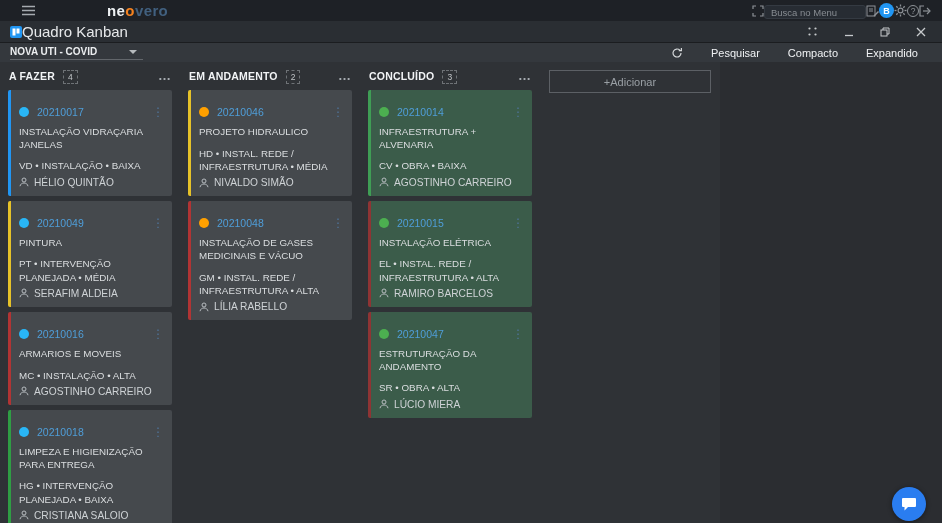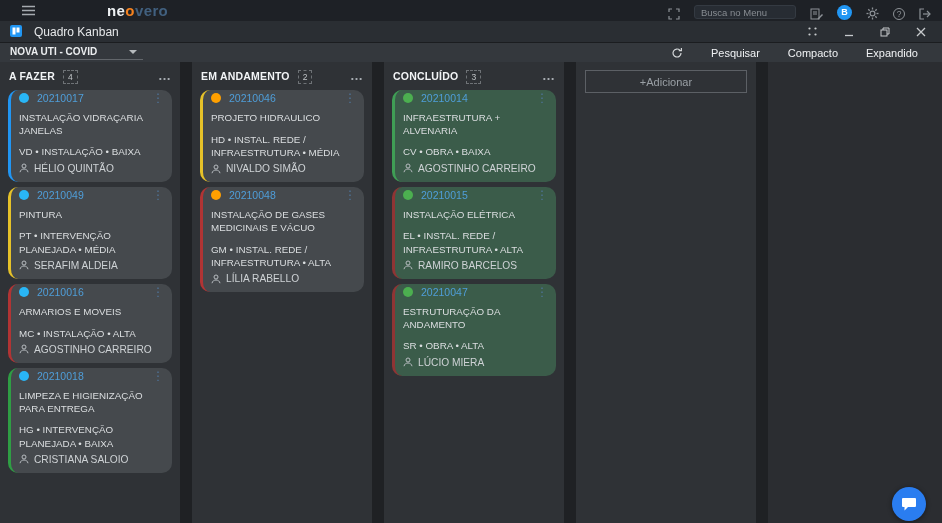--- a/index.html
+++ b/index.html
@@ -7,48 +7,48 @@
   .app{position:relative;width:942px;height:523px;overflow:hidden;font-family:"Liberation Sans",sans-serif;background:#26282c}
 
   
   .topbar{height:21px;background:#1e2126;display:flex;align-items:center;padding:0 10px}
   .ibtn{background:none;border:none;padding:0;display:flex;align-items:center;justify-content:center;cursor:pointer;color:#8d9297}
   .hamburger{margin-left:12px}
   .logo{margin-left:72px;font-weight:bold;font-size:15px;letter-spacing:.4px;display:flex;align-items:center}
   .logo .l-ne{color:#eef1f3}
   .logo .l-o{color:#f5821f}
   .logo .l-vero{color:#41607f}
-  .topbar-right{margin-left:auto;display:flex;align-items:flex-end;gap:14px}
+  .topbar-right{margin-left:auto;display:flex;align-items:center;}
   .searchbox input{width:102px;height:14px;background:#272c33;border:1px solid #343a42;border-radius:3px;color:#9ea3a8;font-size:9.5px;padding:0 6px;font-family:inherit;outline:none}
   .searchbox input::placeholder{color:#878c92}
   .avatar{width:15px;height:15px;border-radius:50%;background:#2196f3;color:#fff;font-size:9px;font-weight:bold;display:flex;align-items:center;justify-content:center;border:none;cursor:pointer}
   .help-c{width:12px;height:12px;border:1px solid #8d9297;border-radius:50%;font-size:8.5px;line-height:10px;display:flex;align-items:center;justify-content:center;color:#8d9297}
 
   
   .tabbar{height:22px;background:#2a2e33;display:flex;align-items:center;padding:0 10px;border-bottom:1px solid #1b1d20}
-  .tab{display:flex;gap:12px;font-size:12px;color:#e6e8ea;cursor:pointer}
+  .tab{display:flex;align-items:center;gap:0;font-size:15px;color:#e6e8ea;cursor:pointer}
   .window-controls{margin-left:auto;display:flex;align-items:center;gap:26px;padding-right:6px;color:#c7cacd}
 
   
   .toolbar{height:19px;background:#34383d;display:flex;align-items:center;padding:0 10px}
   .board-select{display:flex;align-items:center;gap:32px;border-bottom:1px solid #62666b;font-size:10px;font-weight:bold;color:#eceef0;padding:1px 6px 2px 0;cursor:pointer;background:none;border-top:none;border-left:none;border-right:none;font-family:inherit}
   .caret{width:0;height:0;border-left:4px solid transparent;border-right:4px solid transparent;border-top:4px solid #b6babd}
   .toolbar-actions{margin-left:auto;display:flex;align-items:center}
   .tbtn{background:none;border:none;color:#f0f2f4;font-size:11px;padding:0 14px;cursor:pointer;font-family:inherit;display:flex;align-items:center}
 
   
-  .board{position:absolute;top:62px;left:0;right:0;bottom:0;display:flex;gap:12px;background:#1f2124}
+  .board{position:absolute;top:62px;left:0;right:0;bottom:0;display:flex;gap:0;background:#1f2124}
   .column{width:180px;flex:none;background:#2f3236;display:flex;flex-direction:column;overflow:hidden}
   .col-header{height:25px;flex:none;display:flex;align-items:center;gap:8px;padding:3px 9px 0}
   .col-title{font-size:10.5px;font-weight:bold;color:#f2f4f6;letter-spacing:.2px}
   .col-badge{font-size:8.5px;color:#c0c4c7;border:1px dashed #6e7276;padding:1px 4px;margin-top:1px}
   .col-menu{margin-left:auto;color:#a7acb1;font-size:13px;font-weight:bold;cursor:pointer;line-height:8px}
   .col-cards{padding:3px 8px 8px;display:flex;flex-direction:column;gap:5px;overflow:hidden}
 
-  .card{background:#45494d;border-left:3px solid transparent;border-radius:10px;padding:2px 8px 8px;cursor:pointer}
+  .card{background:#45494d;border-left:3px solid transparent;border-radius:2px;padding:16px 8px 8px;cursor:pointer}
   .card-top{display:flex;align-items:center;gap:8px;margin-bottom:8px}
   .dot{width:10px;height:10px;border-radius:50%;flex:none}
   .card-id{flex:1;font-size:10.5px;color:#4f9ed9}
   .card-menu{color:#50759c;font-size:12px;line-height:10px;cursor:pointer}
   .card-title{font-size:9.8px;color:#dbdee0;line-height:1.3;margin-bottom:8px}
   .card-meta{font-size:9.8px;color:#dbdee0;line-height:1.35;margin-bottom:4px}
   .card-person{display:flex;align-items:center;gap:5px;font-size:10.2px;color:#ced2d5}
 
   .add-column{width:180px;flex:none;background:#2f3236;padding:8px 9px 0}
   .add-btn{width:100%;height:23px;background:transparent;border:1px solid #5c6065;color:#9aa0a5;font-size:11px;cursor:pointer;font-family:inherit}

